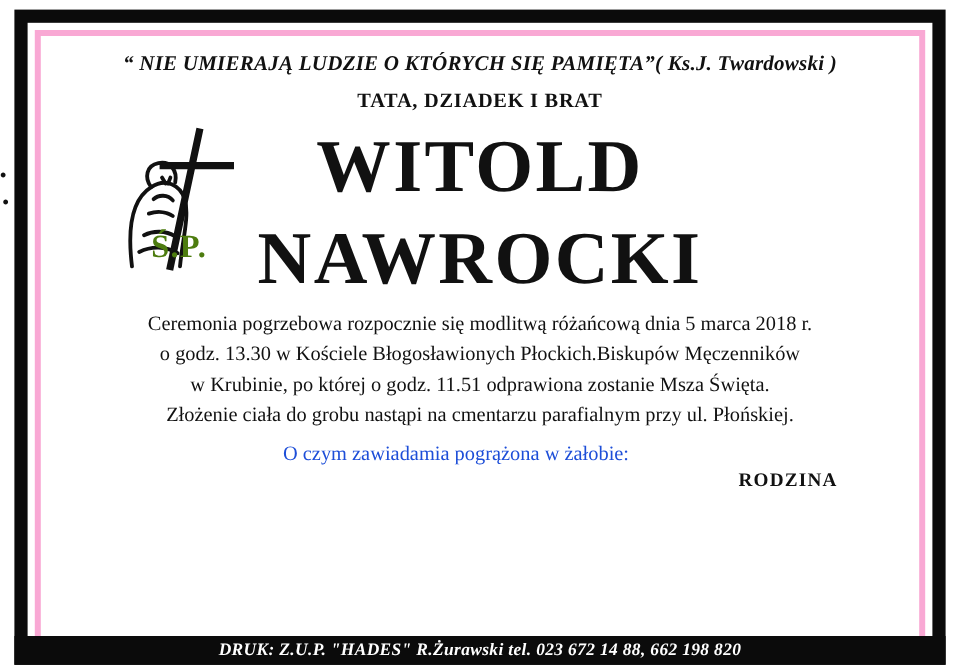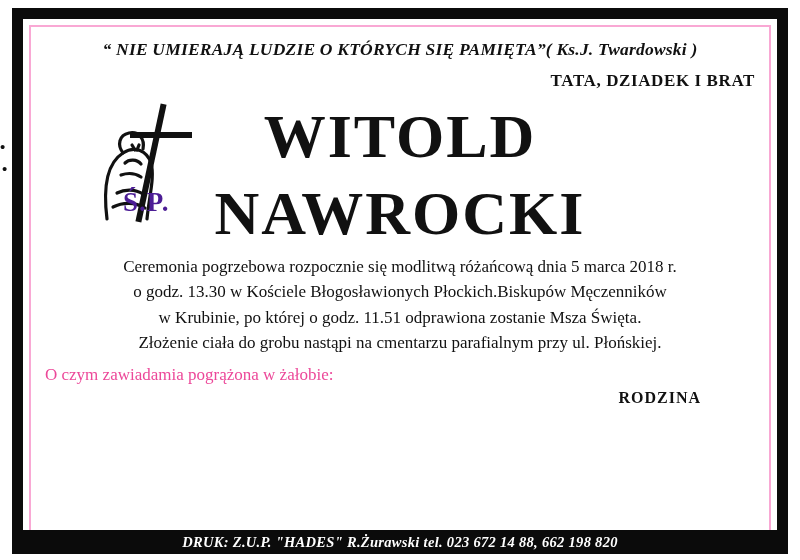--- a/index.html
+++ b/index.html
@@ -31,21 +31,21 @@
     box-sizing: border-box;
     background: #ffffff;
   }
   
   .frame-inner {
     position: absolute;
     left: 6px;
     top: 6px;
     right: 6px;
     bottom: 6px;
-    border: 2px solid #f9a8d4;
+    border: 5px solid #f9a8d4;
     box-sizing: border-box;
     background: #ffffff;
   }
   .content {
     position: absolute;
     left: 0;
     top: 0;
     right: 0;
     bottom: 0;
     padding: 6px 14px 0 14px;
@@ -72,21 +72,20 @@
     margin: 0;
   }
   .intro .l1 { display: block; }
   .intro .l2 { display: block; }
   .intro .l3 {
     display: block;
     font-weight: bold;
     font-size: 17px;
     letter-spacing: 0.6px;
     margin-top: 3px;
-    text-align: right;
   }
   .name-block {
     margin: 14px 0 10px 0;
   }
   .name-line {
     font-weight: bold;
     font-size: 62px;
     line-height: 0.98;
     letter-spacing: 2px;
     color: #111;
@@ -98,22 +97,22 @@
   .body-text {
     font-size: 17px;
     line-height: 1.5;
     color: #111;
     margin-top: 0;
   }
   .body-text .bl { display: block; }
   .closing {
     font-size: 17px;
     line-height: 1.5;
-    color: #ec4899;
-    text-align: left;
+    color: #1d4ed8;
+    text-align: center;
     padding-right: 40px;
     margin-top: 6px;
   }
   .family {
     font-size: 16px;
     font-weight: bold;
     letter-spacing: 1px;
     color: #111;
     text-align: right;
     padding-right: 54px;
@@ -145,21 +144,21 @@
     height: 130px;
   }
   .emblem svg { display: block; }
   .sp-label {
     position: absolute;
     left: 92px;
     top: 160px;
     font-weight: bold;
     font-size: 27px;
     letter-spacing: 1px;
-    color: #4c1d95;
+    color: #4d7c0f;
   }
   
   .edge-mark {
     position: absolute;
     color: #111;
     font-weight: bold;
     font-size: 15px;
     line-height: 1;
   }
   .edge-mark.m1 { left: 0px; top: 140px; }

